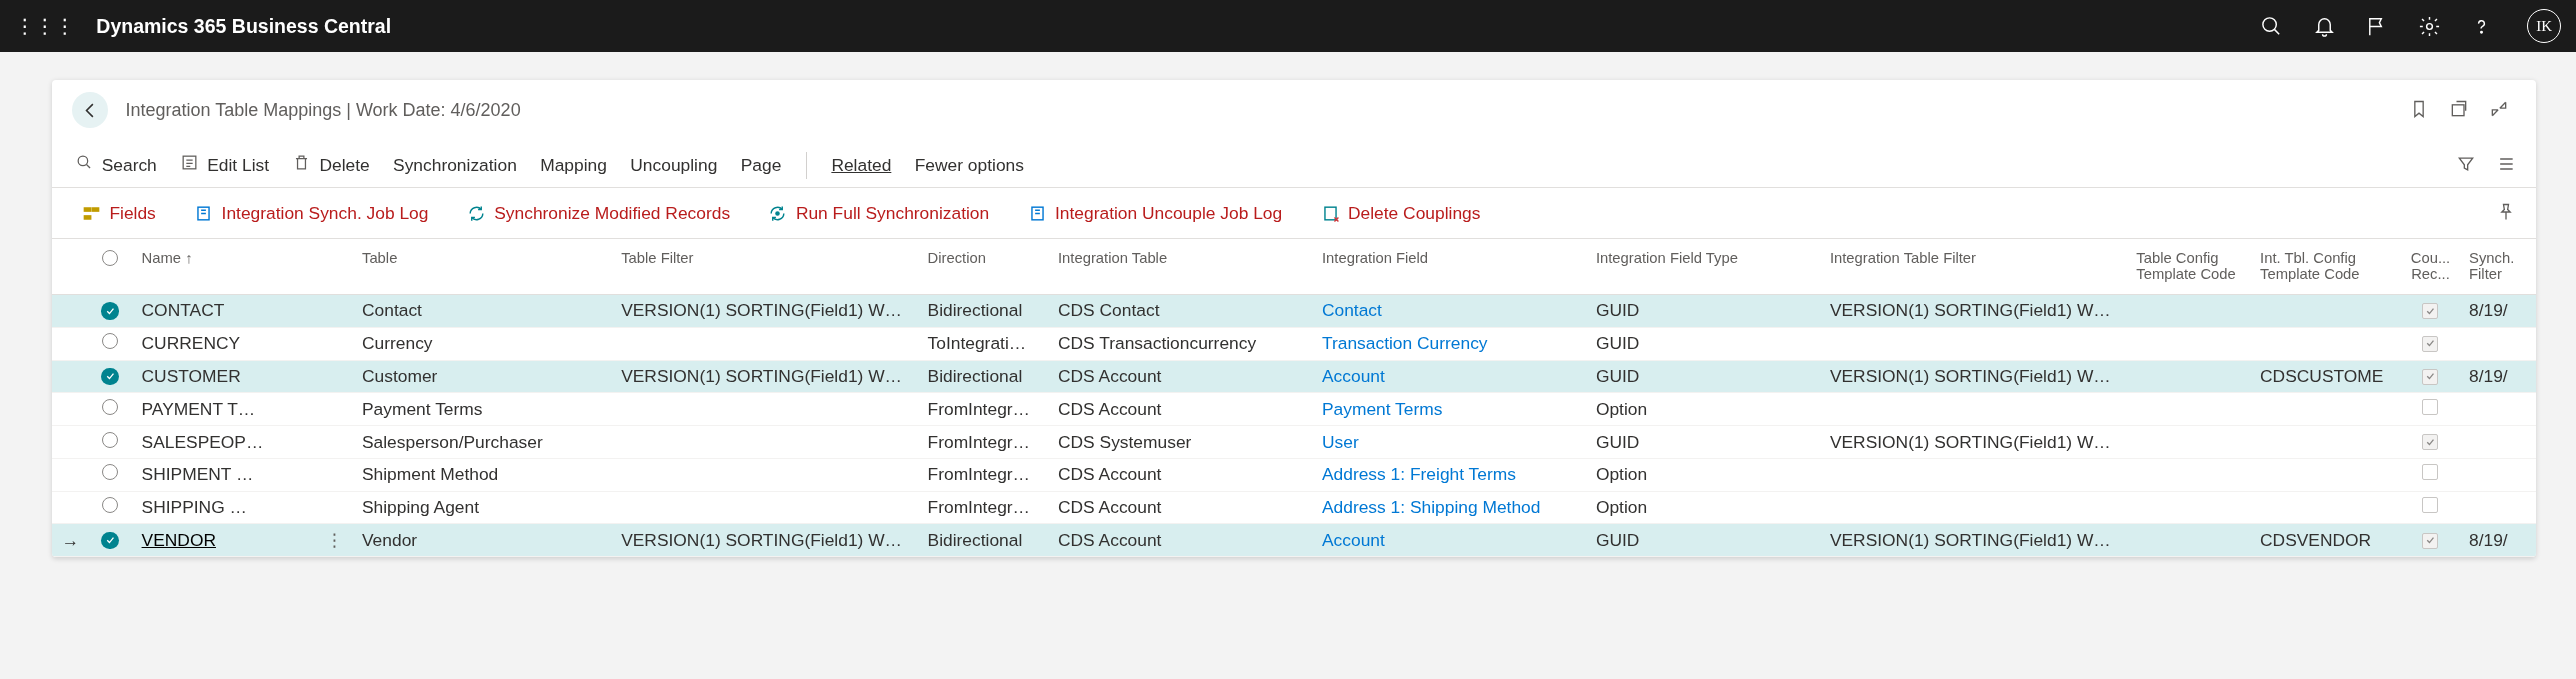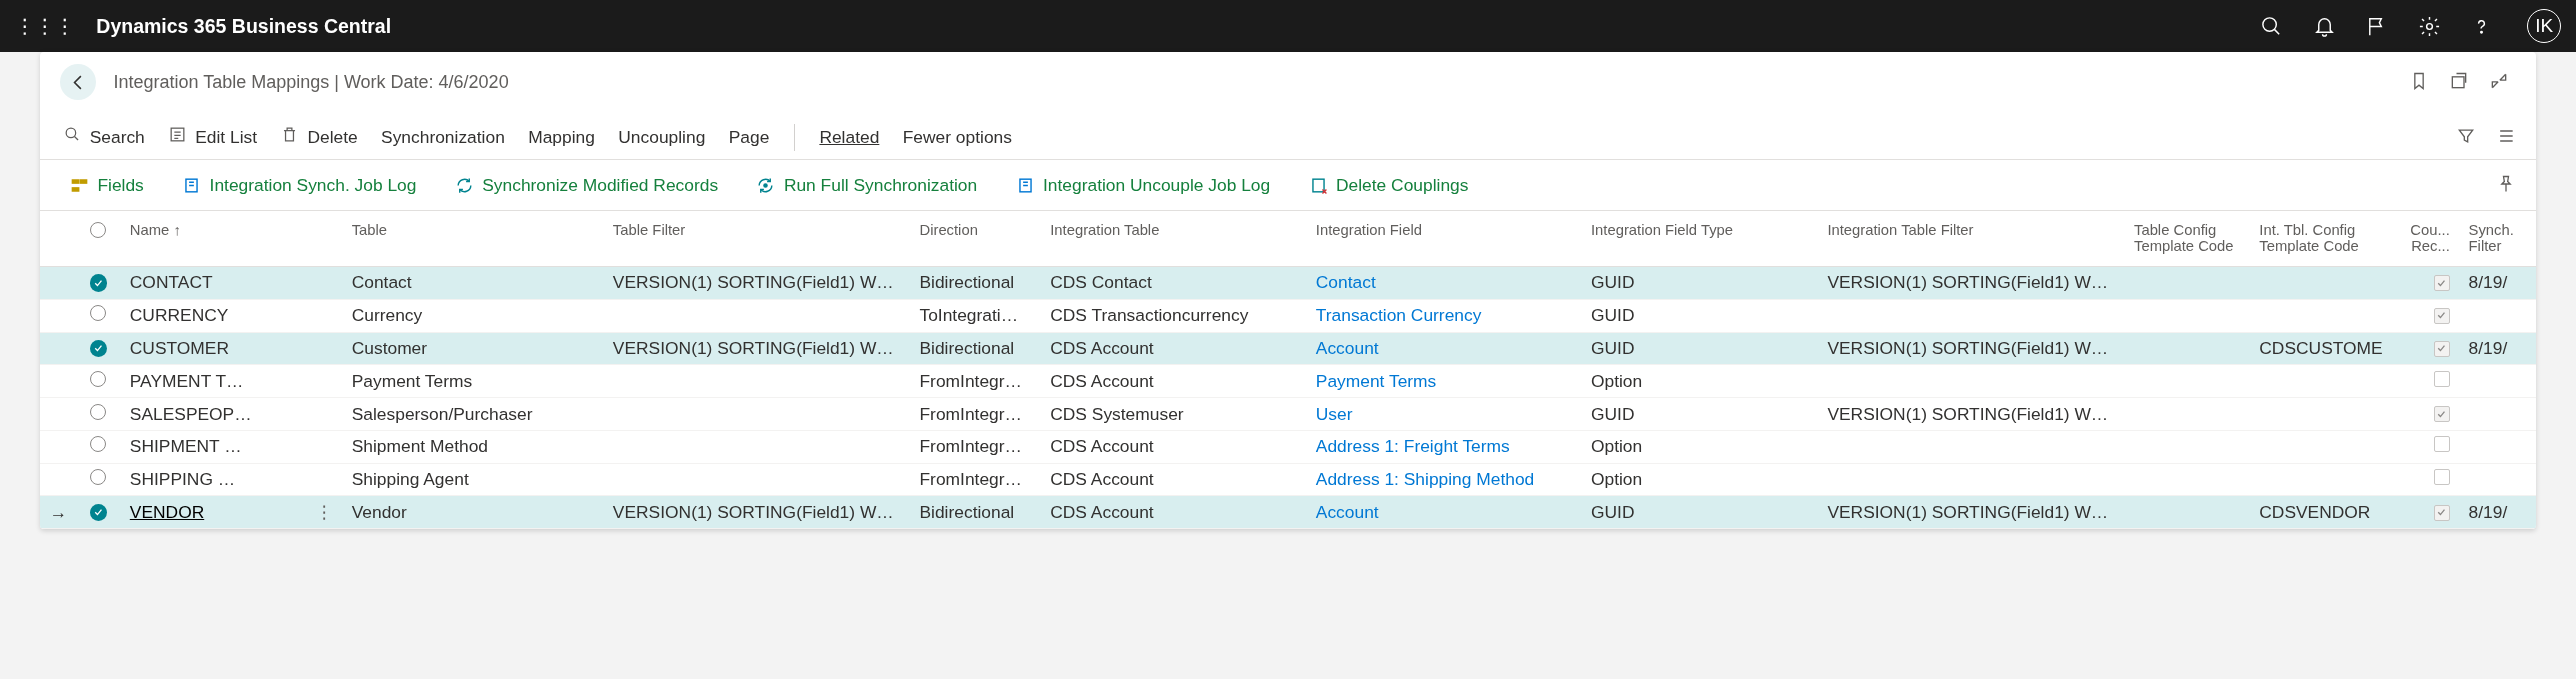--- a/index.html
+++ b/index.html
@@ -12,24 +12,24 @@
     --border: #e1dfdd;
   }
 
   
   .topbar { height: 52px; background: var(--topbar-bg); color: #fff; display: flex; align-items: center; padding: 0 14.8px; }
   .app-launcher { font-size: 20px; margin-right: 21.5px; cursor: pointer; }
   .app-title { font-size: 19.5px; font-weight: 600; flex: 1; }
   .topbar-actions { display: flex; align-items: center; gap: 25.5px; }
   .topbar-icon { width: 27px; height: 27px; display: flex; align-items: center; justify-content: center; cursor: pointer; }
   .topbar-icon svg { width: 23px; height: 23px; stroke: #fff; fill: none; stroke-width: 1.5; }
-  .avatar { width: 34px; height: 34px; border-radius: 50%; border: 1.3px solid #fff; display: flex; align-items: center; justify-content: center; font-size: 19px; margin-left: 6.7px; cursor: pointer; }
+  .avatar { width: 34px; height: 34px; border-radius: 50%; border: 1.3px solid #fff; display: flex; align-items: center; justify-content: center; font-size: 15px; margin-left: 6.7px; cursor: pointer; font-family: Liberation Serif, serif; }
 
   
-  .page-wrap { padding: 0 40px 0; }
+  .page-wrap { padding: 28px 40px 0; margin-left: 12px; }
   .page-card { background: #fff; border-radius: 4px; box-shadow: 0 1.3px 5.4px rgba(0,0,0,.15); overflow: hidden; }
   .page-header { display: flex; align-items: center; padding: 12px 20px; gap: 17.4px; }
   .back-btn { width: 36px; height: 36px; border-radius: 50%; background: #e6f2f3; display: flex; align-items: center; justify-content: center; cursor: pointer; }
   .back-btn svg { width: 19px; height: 19px; stroke: #323130; fill: none; stroke-width: 2; }
   .page-title { font-size: 18px; color: #605e5c; flex: 1; }
   .header-right { display: flex; gap: 20px; margin-right: 6.7px; }
   .header-right .hicon svg { width: 20px; height: 20px; stroke: #605e5c; fill: none; stroke-width: 1.6; }
   .hicon { cursor: pointer; }
 
   
@@ -37,21 +37,21 @@
   .cmd { display: flex; align-items: center; gap: 8px; font-size: 17.4px; color: #323130; cursor: pointer; padding: 6.7px 2.7px; }
   .cmd .cicon svg { width: 19px; height: 19px; stroke: #605e5c; fill: none; stroke-width: 1.6; }
   .cmd.del .cicon svg { stroke: #605e5c; }
   .cmd.link { text-decoration: underline; }
   .cmd-sep { width: 0.7px; height: 27px; background: #d2d0ce; margin: 0 4px; }
   .cmdbar-right { margin-left: auto; display: flex; gap: 20px; }
   .cmdbar-right svg { width: 20px; height: 20px; stroke: #605e5c; fill: none; stroke-width: 1.6; }
 
   
   .toolbar2 { display: flex; align-items: center; padding: 9.4px 20px; gap: 19px; border-top: 0.7px solid var(--border); border-bottom: 0.7px solid var(--border); }
-  .tbtn { display: flex; align-items: center; gap: 8px; font-size: 17.4px; color: #15803d; cursor: pointer; padding: 5.4px 9.4px; border-radius: 2.7px; }
+  .tbtn { display: flex; align-items: center; gap: 8px; font-size: 17.4px; color: #b91c1c; cursor: pointer; padding: 5.4px 9.4px; border-radius: 2.7px; }
   .tbtn.active { background: #eaf2f3; }
   .tbtn .ticon { width: 20px; height: 20px; display: inline-flex; align-items: center; justify-content: center; }
   .tbtn .ticon svg { width: 19px; height: 19px; stroke: var(--teal); fill: none; stroke-width: 1.8; }
   .tbtn.fields .ticon svg { stroke: #c19c00; fill: #c19c00; }
   .tbtn.blue .ticon svg { stroke: #0078d4; }
   .toolbar2-right { margin-left: auto; }
   .toolbar2-right svg { width: 20px; height: 20px; stroke: #605e5c; fill: none; stroke-width: 1.6; }
 
   
   .tblwrap { overflow-x: auto; }
@@ -62,21 +62,21 @@
   .rselect { width: 47px; text-align: center; }
   .rselect .radio { width: 16px; height: 16px; border: 1.3px solid #8a8886; border-radius: 50%; display: inline-block; }
   .rselect .check { width: 17.4px; height: 17.4px; border-radius: 50%; background: var(--teal); display: inline-flex; align-items: center; justify-content: center; }
   .rselect .check svg { width: 10.7px; height: 10.7px; stroke: #fff; fill: none; stroke-width: 3; }
   .rowptr { width: 31px; text-align: center; color: #323130; }
   .name-cell { width: 201px; text-transform: none; }
   .name-txt { font-weight: 400; }
   .name-link { text-decoration: underline; color: #000; }
   .kebab { width: 24px; text-align: center; color: #605e5c; cursor: pointer; }
   .lnk { color: var(--link); }
-  .cb { width: 47px; text-align: right; }
+  .cb { width: 47px; text-align: center; }
   .cb .box { width: 16px; height: 16px; border: 1.3px solid #c8c6c4; border-radius: 2px; display: inline-flex; align-items: center; justify-content: center; background: #fff; }
   .cb .box.disabled { background: #f3f2f1; }
   .cb .box.checked svg { width: 10.7px; height: 10.7px; stroke: #8a8886; fill: none; stroke-width: 3; }
   .col-table { width: 282px; }
   .col-tf { width: 309px; }
   .col-dir { width: 134px; }
   .col-it { width: 282px; }
   .col-if { width: 288px; }
   .col-ift { width: 262px; }
   .col-itf { width: 309px; }

